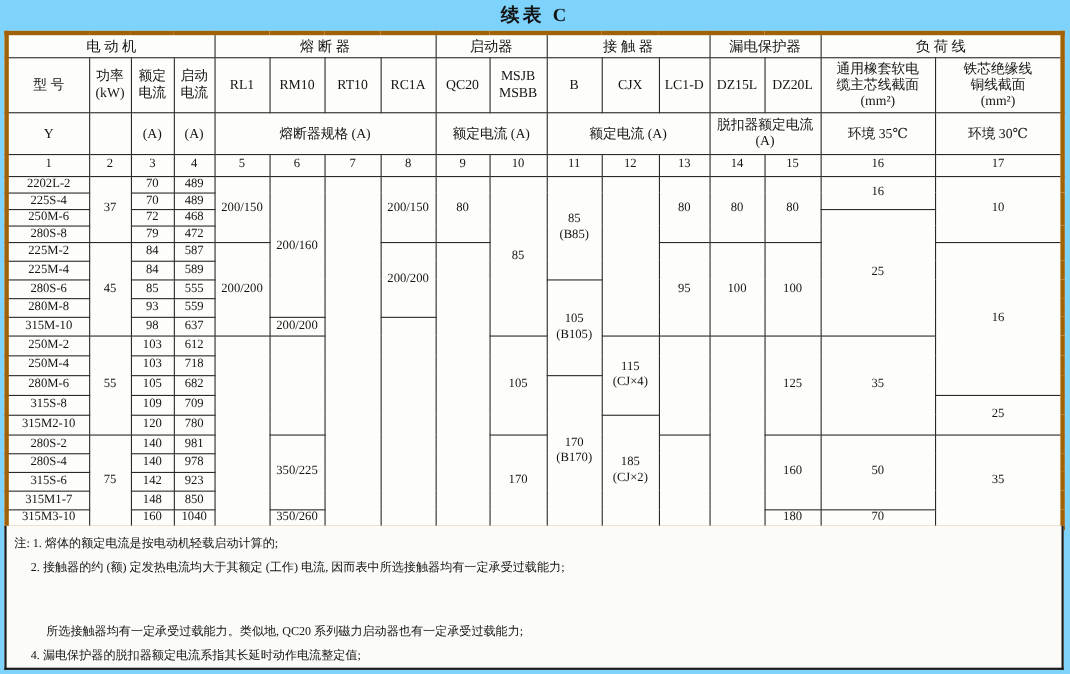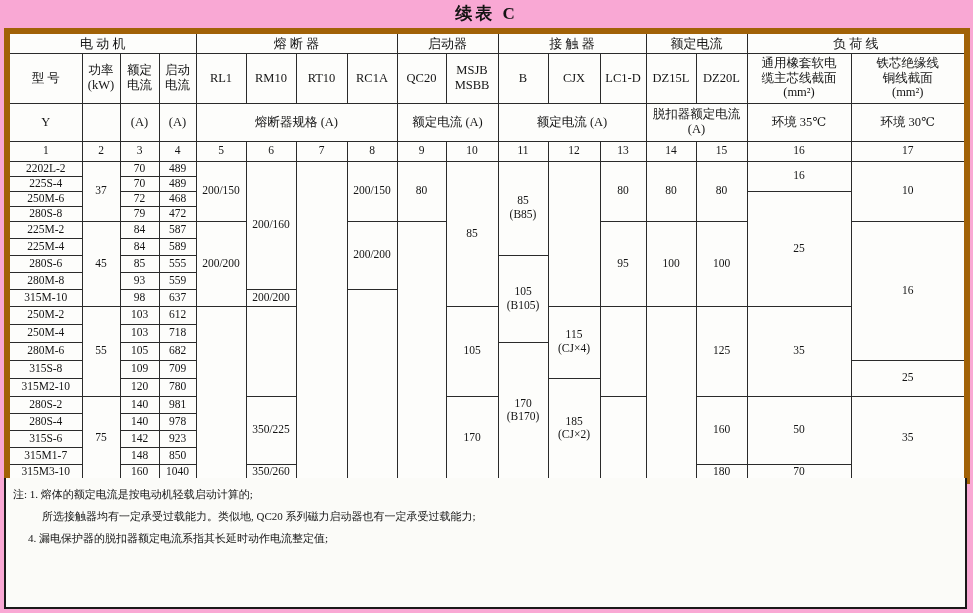--- a/index.html
+++ b/index.html
@@ -1,34 +1,34 @@
 <!DOCTYPE html>
 <html><head>
 <meta charset="utf-8">
 <style>
   html,body{margin:0;padding:0;background:#e8e8e6;}
-  .page{position:relative;width:973px;height:613px;background:#f9a8d4;overflow:hidden;
+  .page{position:relative;width:973px;height:613px;background:#7dd3fc;overflow:hidden;
         font-family:"Liberation Serif","DejaVu Serif",serif;color:#141414;}
   .title{position:absolute;top:2px;left:0;width:100%;text-align:center;
          font-size:17px;font-weight:bold;letter-spacing:3px;}
   table.main{position:absolute;left:4px;top:28px;width:963px;border-collapse:collapse;
-             table-layout:fixed;border:6px solid #a16207;background:#fdfdfb;}
+             table-layout:fixed;border:4px solid #a16207;background:#fdfdfb;}
   th,td{border:1px solid #2a2a2a;padding:0;text-align:center;vertical-align:middle;
         font-weight:normal;white-space:pre-line;overflow:hidden;line-height:1.18;}
   thead th{font-size:12.5px;}
   tr.h1{height:22px;} tr.h1 th{font-size:13px;}
   tr.h2{height:50px;}
   tr.h3{height:38px;}
   tr.h4{height:20px;} tr.h4 th{font-size:11.5px;}
   tbody td{font-size:11.5px;}
   tr.g1{height:15px;} tr.g2{height:17px;} tr.g3{height:18px;padding-left:15px;} tr.g4{height:17px;margin-left:28px;}
   .notes{position:absolute;left:4px;top:478px;width:963px;height:131px;box-sizing:border-box;
          border:2px solid #1a1a1a;border-top:none;font-size:11px;line-height:22px;
          padding-top:5px;background:#fbfbf8;}
-  .note{padding-left:22px;} .note.first{padding-left:7px;} .note.cont{padding-left:36px;}
+  .note{padding-left:22px;} .note.first{padding-left:7px;} .note.cont{padding-left:36px;margin-top:36px;}
 </style>
 </head>
 <body>
 
 <div class="page">
   <div class="title">续表 C</div>
 
   <table class="main">
     <colgroup>
       <col style="width:75px">
@@ -48,21 +48,21 @@
         <col style="width:51px">
         <col style="width:104px">
       <col style="width:116px">
     </colgroup>
     <thead>
       <tr class="h1">
         <th colspan="4">电  动  机</th>
         <th colspan="4">熔  断  器</th>
         <th colspan="2">启动器</th>
         <th colspan="3">接  触  器</th>
-        <th colspan="2">额定电流</th>
+        <th colspan="2">漏电保护器</th>
         <th colspan="2">负  荷  线</th>
       </tr>
       <tr class="h2">
         <th>型  号</th>
         <th>功率
 (kW)</th>
         <th>额定
 电流</th>
         <th>启动
 电流</th>
@@ -265,17 +265,18 @@
         <td>1040</td>
         <td>350/260</td>
         <td>180</td>
         <td>70</td>
       </tr>
     </tbody>
   </table>
 
   <div class="notes">
     <div class="note first">注: 1. 熔体的额定电流是按电动机轻载启动计算的;</div>
+    <div class="note">2. 接触器的约 (额) 定发热电流均大于其额定 (工作) 电流, 因而表中所选接触器均有一定承受过载能力;</div>
     <div class="note cont">所选接触器均有一定承受过载能力。类似地, QC20 系列磁力启动器也有一定承受过载能力;</div>
     <div class="note">4. 漏电保护器的脱扣器额定电流系指其长延时动作电流整定值;</div>
 
   </div>
 </div>
 
 </body></html>

